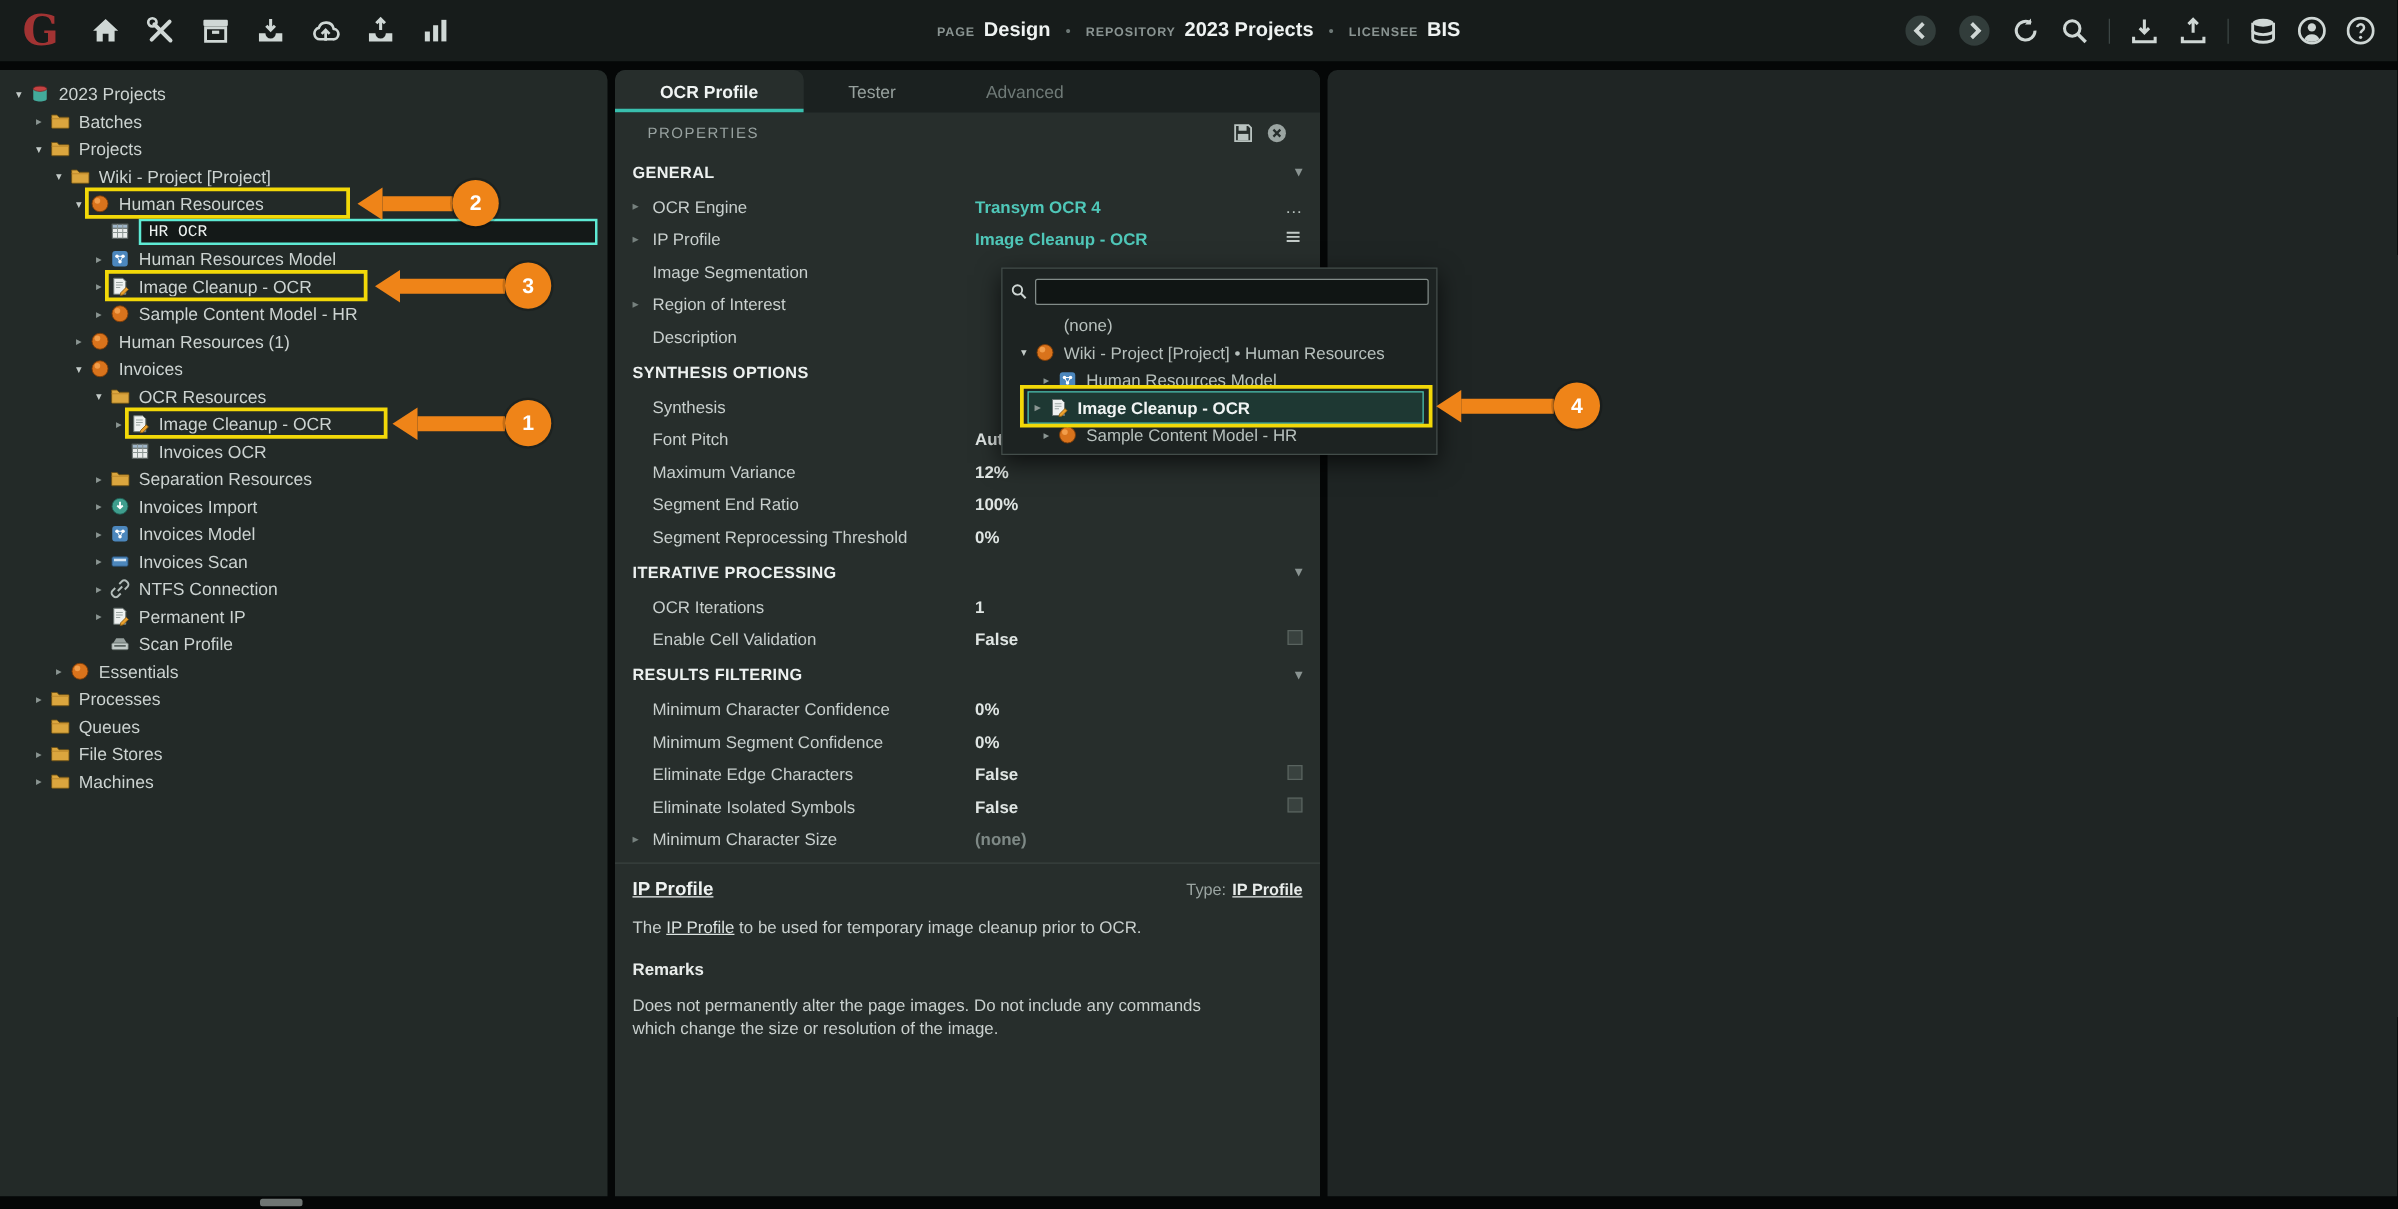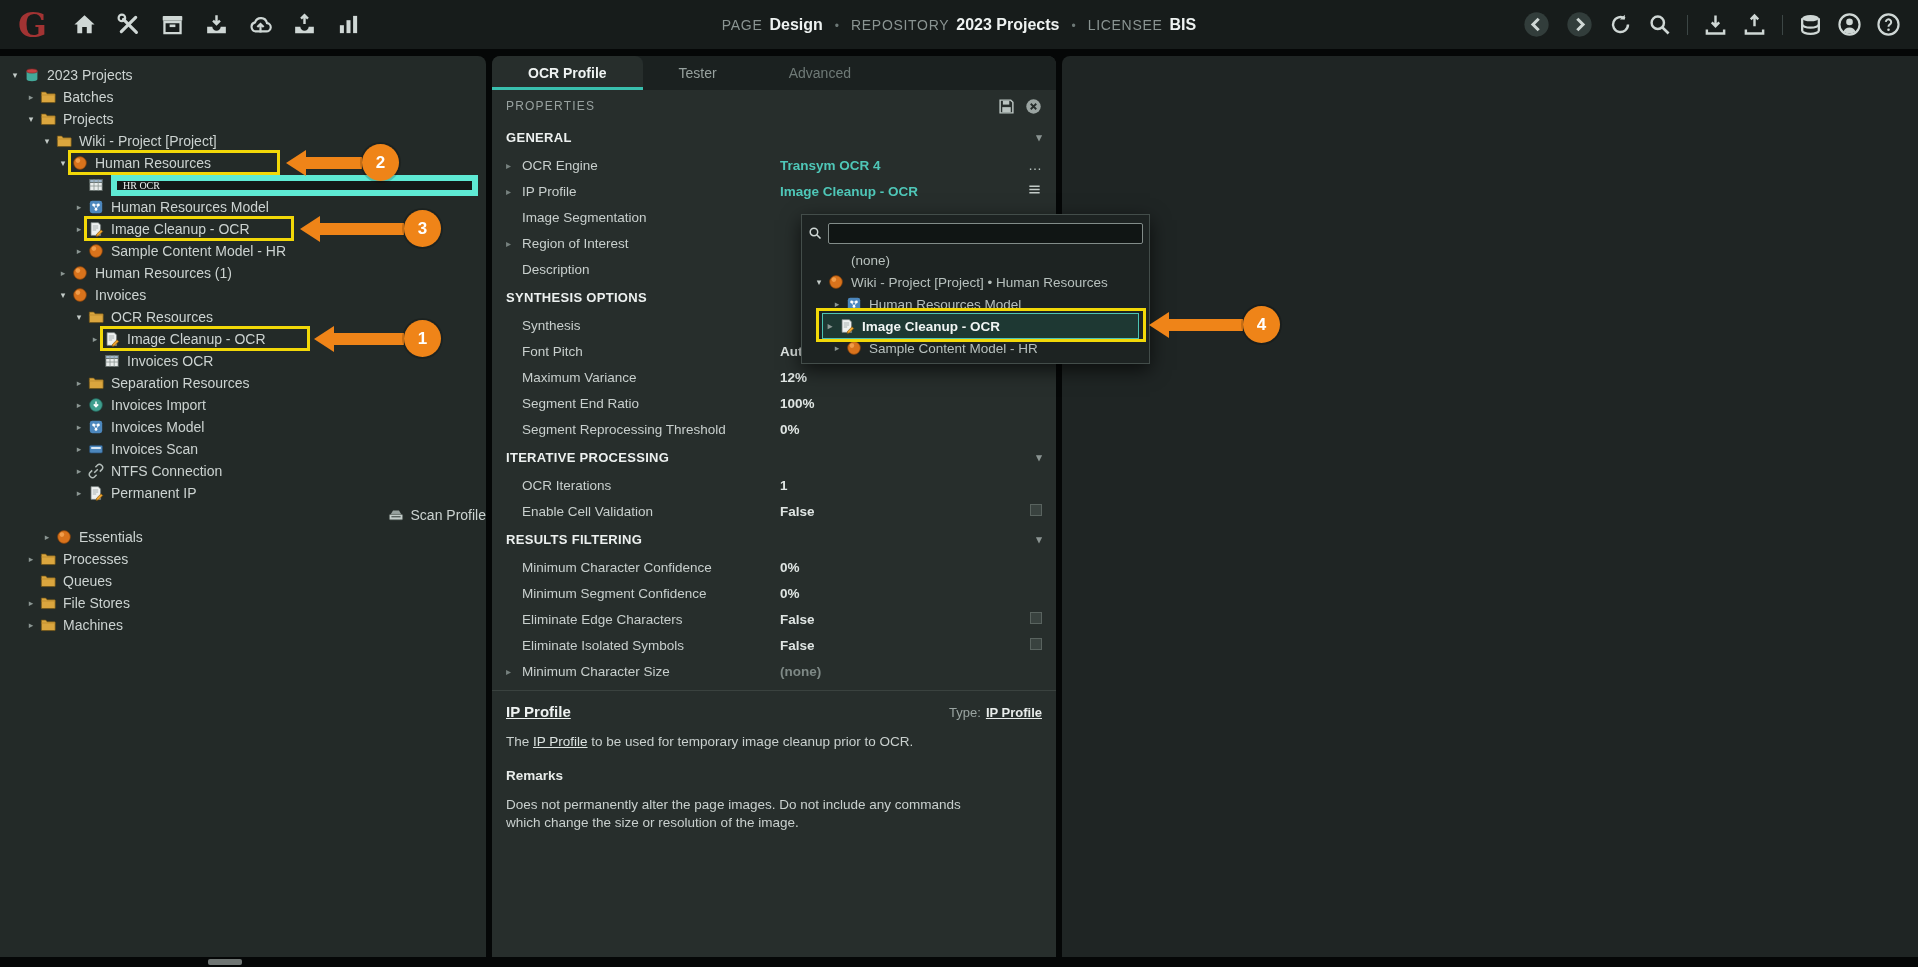--- a/index.html
+++ b/index.html
@@ -15,21 +15,21 @@
   
   .topbar { position:absolute; left:0; top:0; width:100%; height:49px;
     background:#171c1b; display:flex; align-items:center; padding:0 18px; }
   .logo { font-family:"DejaVu Serif", serif; font-weight:bold; font-size:34px;
     color:#a23333; line-height:1; margin-right:26px; }
   .tb-icons { display:flex; align-items:center; gap:21px; }
   .tb-btn { width:23px; height:23px; display:inline-flex; cursor:pointer; }
   .tb-btn.circle-btn { width:27px; height:27px; }
   .tb-center { position:absolute; left:50%; transform:translateX(-50%);
     display:flex; align-items:baseline; }
-  .tb-label { font-size:14px; letter-spacing:.7px; color:#8a9492; margin-right:7px; }
+  .tb-label { font-size:10px; letter-spacing:.7px; color:#8a9492; margin-right:7px;font-weight:bold; }
   .tb-value { font-size:16px; font-weight:bold; color:#eef2f1; }
   .tb-dot { color:#6d7876; font-size:12px; margin:0 12px; }
   .tb-right { margin-left:auto; display:flex; align-items:center; gap:16px; }
   .tb-sep { width:1px; height:20px; background:#3c4645; }
 
   
   .tree-panel { position:absolute; left:0; top:56px; width:486px; bottom:10px;
     background:#232a28; border-radius:0 8px 0 0; overflow:hidden; }
   .editor-panel { position:absolute; left:492px; top:56px; width:564px; bottom:10px;
     background:#272e2c; border-radius:8px 8px 0 0; overflow:hidden; }
@@ -39,31 +39,31 @@
     background:#6f7573; border-radius:2px; }
 
   
   .tree { padding-top:8px; font-size:14px; color:#ccd3d1; }
   .tree-row { height:22px; display:flex; align-items:center; white-space:nowrap; cursor:pointer; }
   .tr-exp { width:14px; flex:0 0 14px; text-align:center; font-size:9px; color:#8b9693; }
   .tr-exp.open { color:#c3cbc8; }
   .tree .icon, .dd-item .icon { width:16px; height:16px; flex:0 0 16px; margin:0 7px 0 2px; }
   .tr-label { overflow:hidden; text-overflow:ellipsis; }
   .rename-input { flex:1; margin-right:8px; height:21px; background:#141918;
-    border:6px solid #5eead4; color:#eef2f1; font-size:10px; padding:0 6px;
-    font-family:Liberation Serif, serif; outline:none; }
+    border:2px solid #5eead4; color:#eef2f1; font-size:13px; padding:0 6px;
+    font-family:Liberation Mono, monospace; outline:none; }
 
   
   .tabbar { display:flex; background:#1b2120; border-radius:8px 8px 0 0; height:34px; }
   .tab { padding:0 36px; display:flex; align-items:center; font-size:14px;
     color:#97a19e; cursor:pointer; }
   .tab.active { background:#272e2c; color:#f0f4f3; font-weight:bold;
     border-radius:8px 8px 0 0; box-shadow:inset 0 -3px 0 #39bfae; }
   .tab.dim { color:#6f7a77; }
-  .props-header { height:32px; display:flex; align-items:center; padding:0 14px;
+  .props-header { height:32px; display:flex; align-items:center; padding:0 26px;
     color:#98a2a0; font-size:12px; letter-spacing:1.2px; }
   .ph-icons { margin-left:auto; display:flex; gap:10px; }
   .ph-icons .icon { width:17px; height:17px; cursor:pointer; }
 
   .sec-header { height:30px; display:flex; align-items:center; padding:0 14px;
     color:#edf1f0; font-weight:bold; font-size:13px; letter-spacing:.3px; cursor:pointer; }
   .sec-chevron { margin-left:auto; color:#8a9492; font-size:11px; }
   .prop-row { height:26px; display:flex; align-items:center; padding:0 14px; font-size:13.5px; }
   .pr-exp { width:16px; flex:0 0 16px; color:#76817e; font-size:10px; }
   .pr-label { width:250px; flex:0 0 250px; color:#c8cfcd; white-space:nowrap; }
@@ -456,21 +456,21 @@
         <span class="tr-exp">▸</span>
         <span class="icon">
           <svg viewBox="0 0 16 16">
             <path d="M3 1.6h7.2l2.4 2.4v10.4H3z" fill="#eef1f0" stroke="#6a7472" stroke-width=".8"></path>
             <path d="M4.8 5h5.4M4.8 7h5.4M4.8 9h3.4" stroke="#9aa5a2" stroke-width=".8"></path>
             <path d="M8.6 13.2 13 8.8l1.7 1.7-4.4 4.4-2.1.4z" fill="#eda22e" stroke="#8a5c0e" stroke-width=".7"></path>
           </svg>
         </span>
         <span class="tr-label">Permanent IP</span>
       </div>
-      <div class="tree-row" style="padding-left: 72px; justify-content: flex-end;">
+      <div class="tree-row" style="padding-left: 72px;">
         <span class="tr-exp"></span>
         <span class="icon">
           <svg viewBox="0 0 16 16">
             <path d="M2.6 7.4 5 3.6h6l2.4 3.8z" fill="#97a19e"></path>
             <rect x="1.4" y="7.4" width="13.2" height="5.4" rx="1" fill="#c3ccc9" stroke="#5a645f" stroke-width=".6"></rect>
             <rect x="3.4" y="9" width="9.2" height="1.4" fill="#58625f"></rect>
           </svg>
         </span>
         <span class="tr-label">Scan Profile</span>
       </div>

